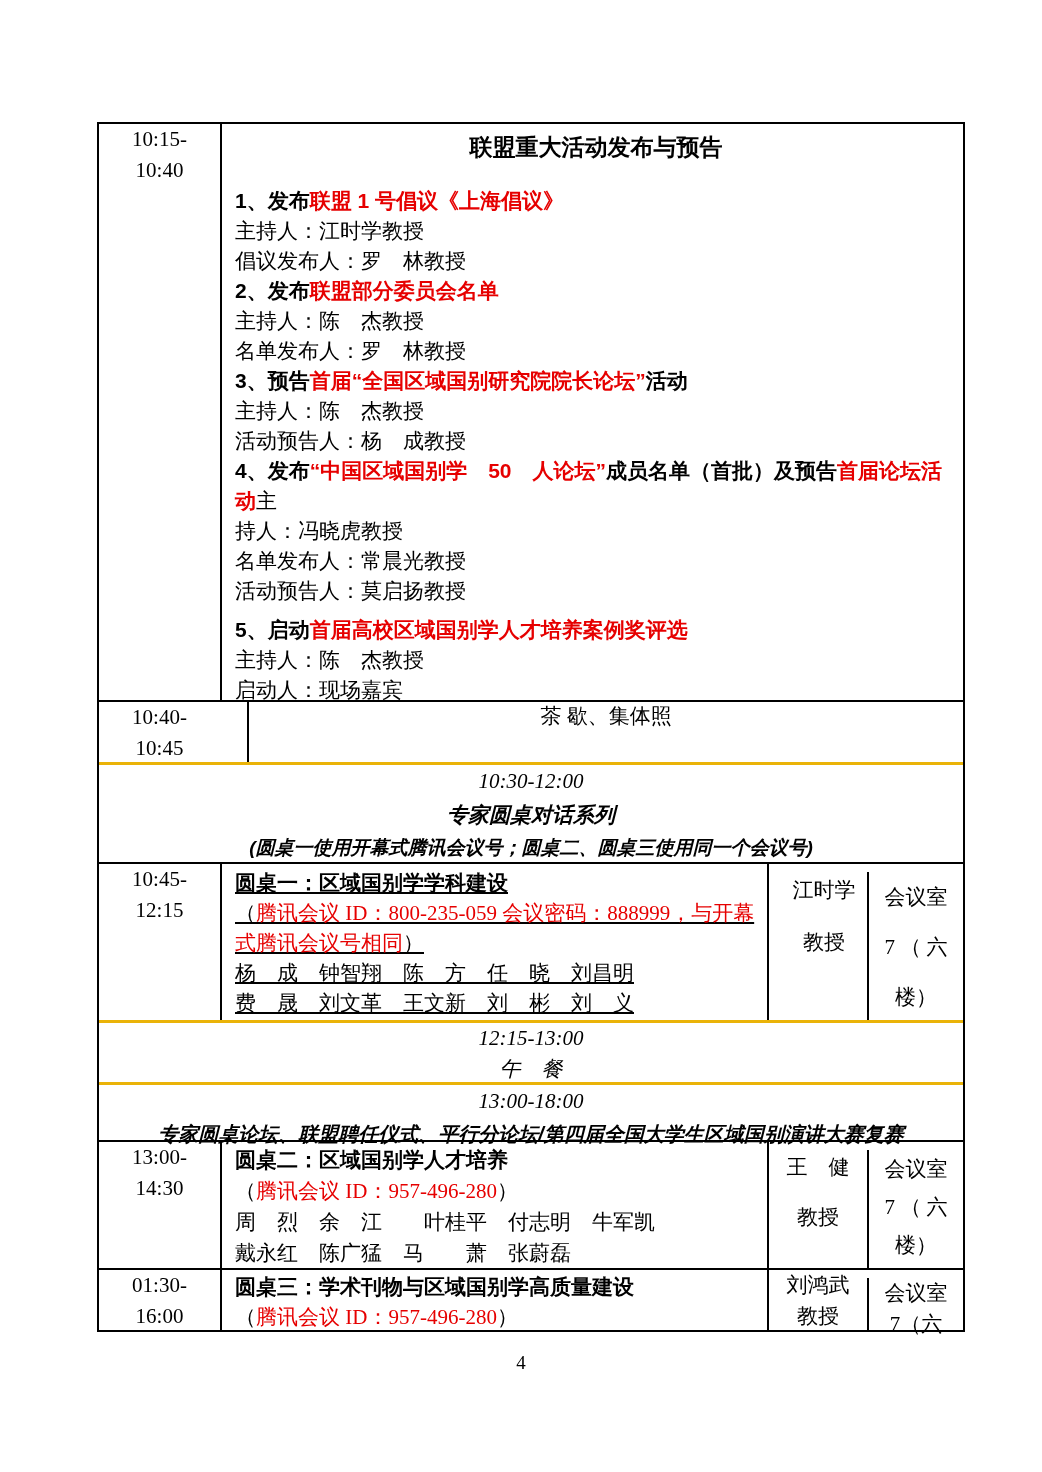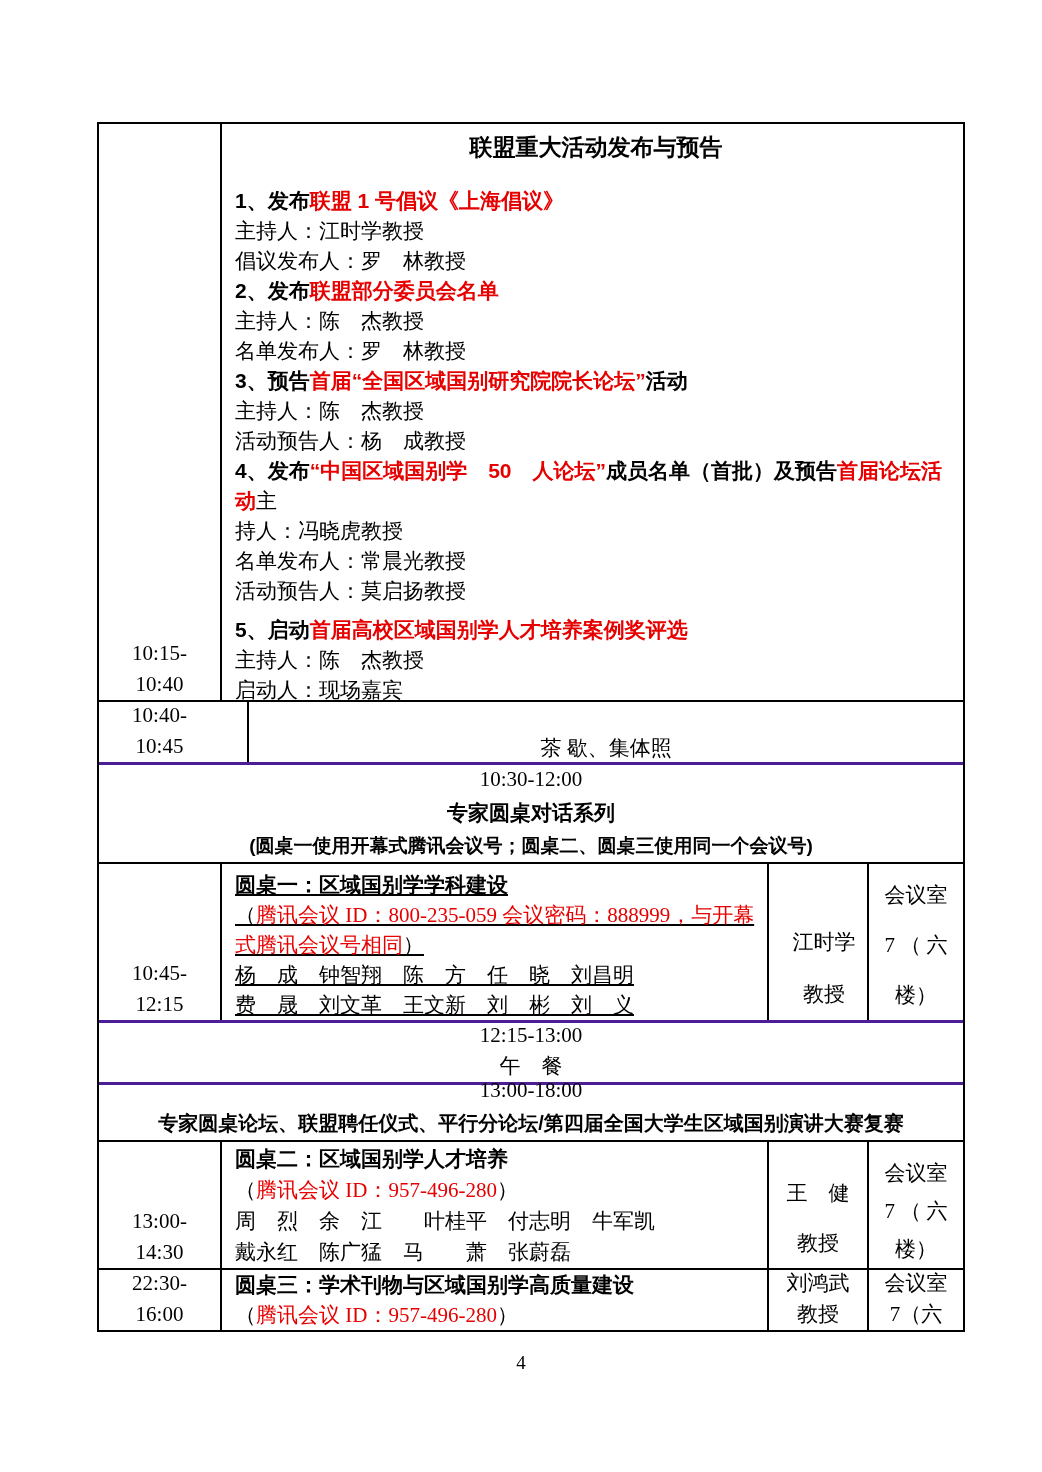--- a/index.html
+++ b/index.html
@@ -9,27 +9,27 @@
     -webkit-font-smoothing:antialiased;
   }
   .page{position:relative;width:1042px;height:1472px;background:#fff;overflow:hidden;}
 
   .tbl{
     position:absolute;left:97px;top:122px;width:868px;
     border:2px solid #000;box-sizing:border-box;background:#fff;
   }
   .row{display:flex;box-sizing:border-box;border-top:2px solid #000;}
   .row:first-child{border-top:none;}
-  .row.section{border-top:3px solid #4c1d95;}
-  .cell{box-sizing:border-box;display:flex;flex-direction:column;justify-content:flex-end;}
+  .row.section{border-top:3px solid #eab308;font-style:italic;}
+  .cell{box-sizing:border-box;display:flex;flex-direction:column;justify-content:flex-start;}
   .vline{border-left:2px solid #000;}
   .time{width:121px;flex:0 0 121px;text-align:center;font-size:21px;line-height:31px;}
   .content{flex:1 1 auto;min-width:0;padding:2px 6px 0 13px;font-size:21px;}
   .person{width:100px;flex:0 0 100px;text-align:center;font-size:21px;}
-  .room{width:96px;flex:0 0 96px;text-align:center;font-size:21px;}
+  .room{width:96px;flex:0 0 96px;text-align:center;font-size:21px;margin-top:8px;}
   .full{flex:1 1 auto;text-align:center;}
   .merged{flex:1 1 auto;text-align:center;font-size:21px;margin-left:27px;}
 
   
   .r1{height:576px;}
   .r2{height:62px;}
   .r3{height:100px;}
   .r4{height:158px;}
   .r5{height:62px;}
   .r6{height:58px;}
@@ -175,21 +175,21 @@
         </div>
       <div class="cell room vline">
           <div class="lline">会议室</div>
           <div class="lline">7 （ 六</div>
           <div class="lline">楼）</div>
         </div>
     </div>
 
     <div class="row r8">
       <div class="cell time">
-          <div class="lline">22:30-</div>
+          <div class="lline">01:30-</div>
           <div class="lline">16:00</div>
         </div>
       <div class="cell content vline">
           <div class="ln"><span class="b">圆桌三：学术刊物与区域国别学高质量建设</span></div>
           <div class="ln"><span>（</span><span class="r">腾讯会议 ID：957-496-280</span><span>）</span></div>
         </div>
       <div class="cell person vline">
           <div class="lline">刘鸿武</div>
           <div class="lline">教授</div>
         </div>

